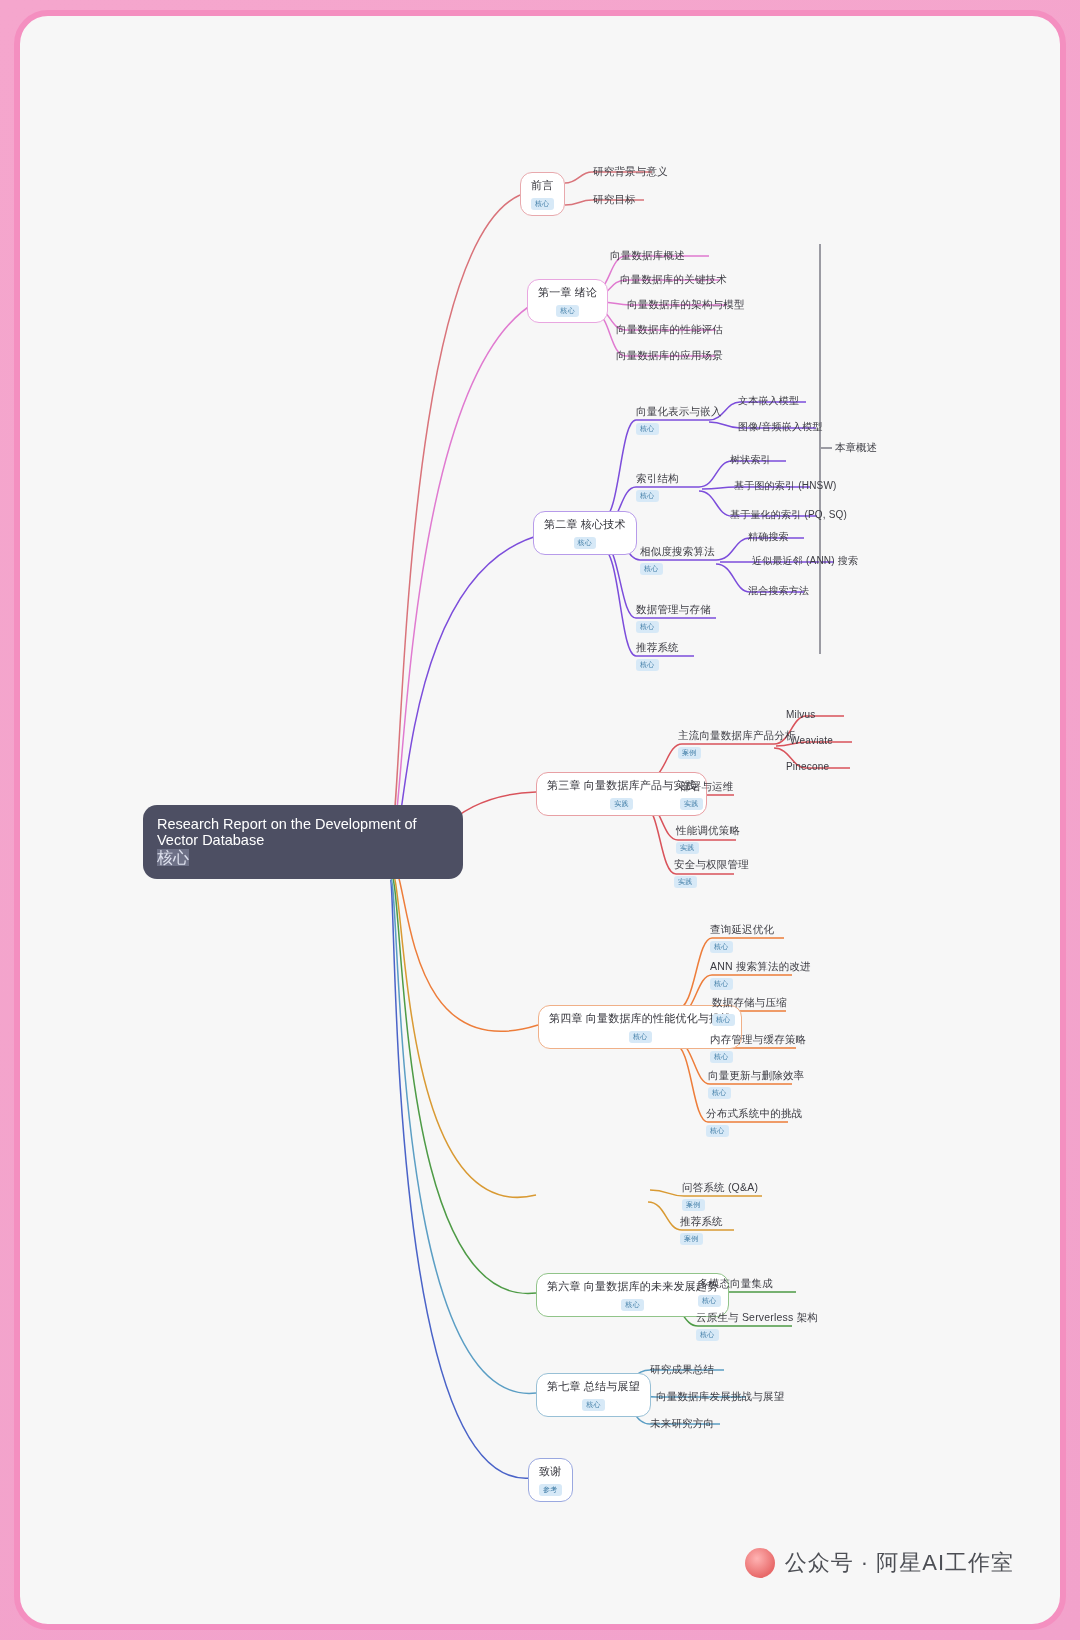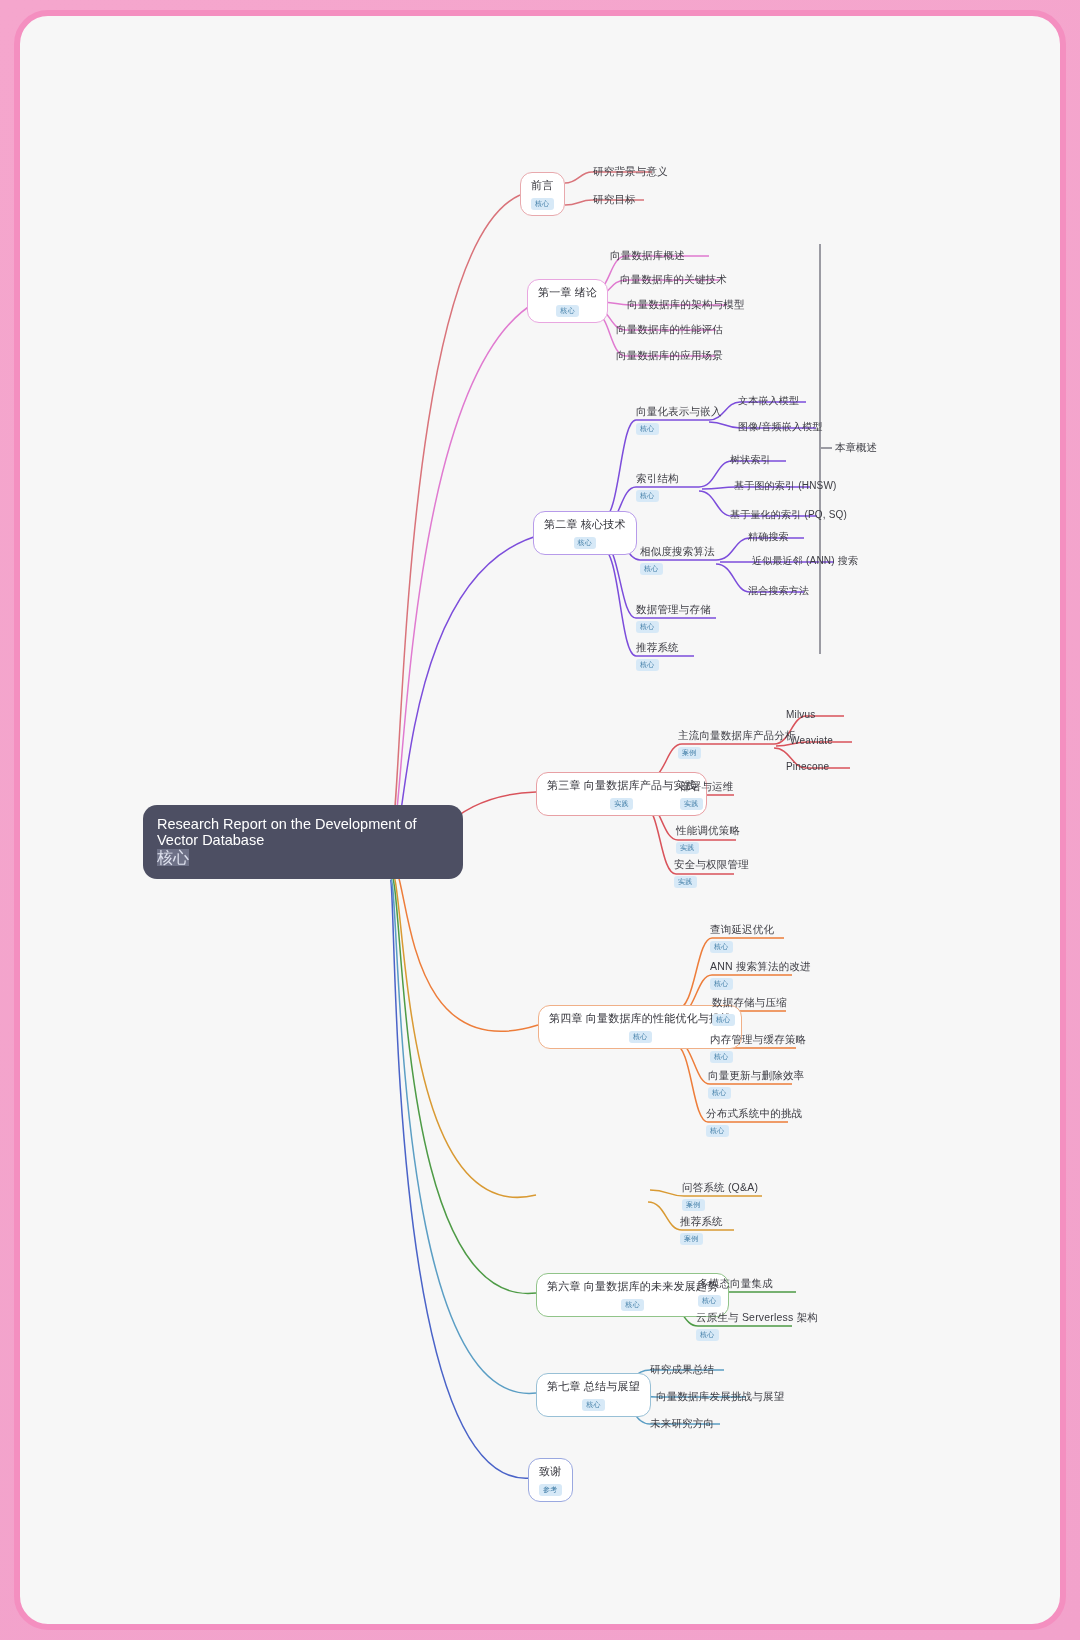--- a/index.html
+++ b/index.html
@@ -277,13 +277,17 @@
         <div class="label">未来研究方向</div>
       </div>
 
     <div class="node chapter" style="left:484px;top:1408px;border-color:#9aa8e0;">
       <div class="label">致谢</div>
       <span class="badge">参考</span>
     </div>
 
   </div>
 
+  <div id="watermark">
+    <div class="wlogo"></div>
+    <div class="wtext">公众号 · 阿星AI工作室</div>
+  </div>
 </div>
 
 </body></html>

